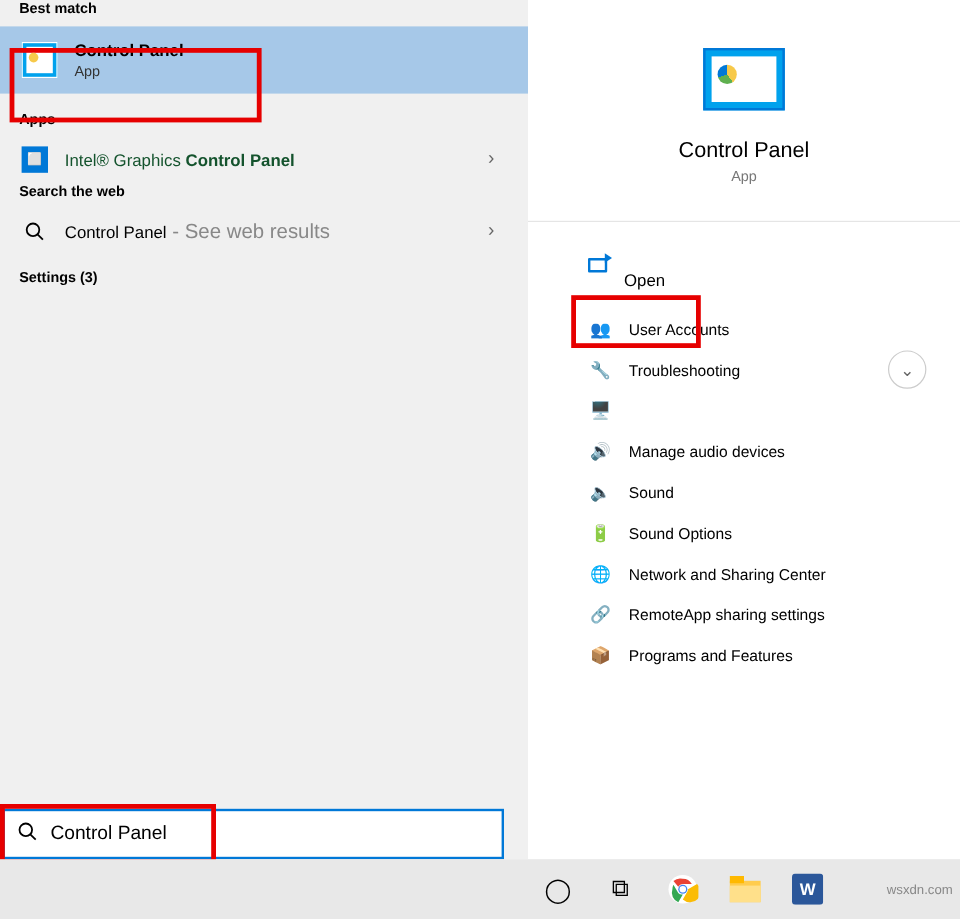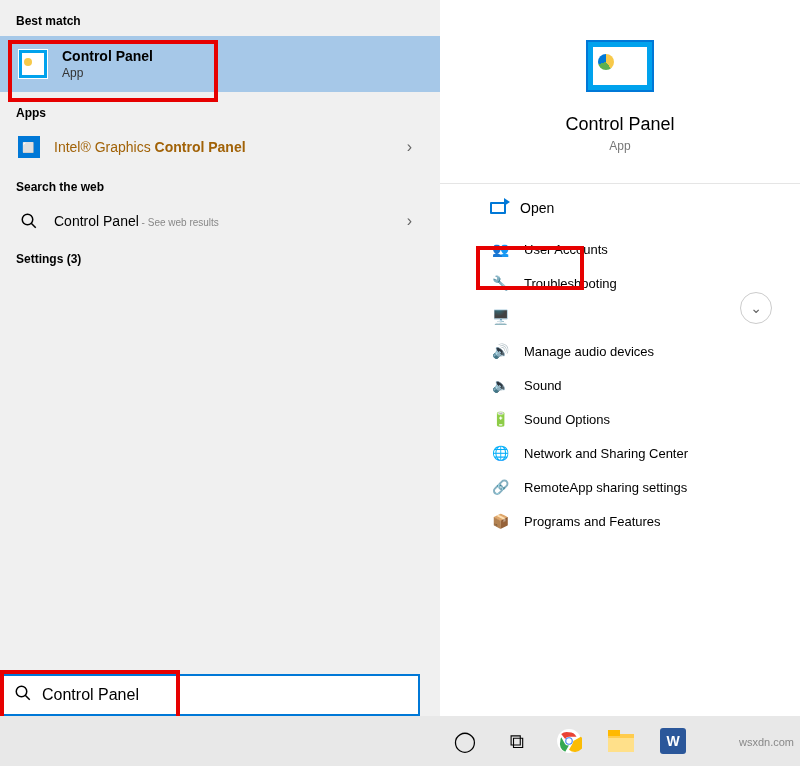--- a/index.html
+++ b/index.html
@@ -1,58 +1,58 @@
 <!DOCTYPE html>
 <html><head>
 <meta charset="utf-8">
 <style>
 * { margin: 0; padding: 0; box-sizing: border-box; font-family: "Segoe UI", Arial, sans-serif; }
 body { width: 800px; height: 766px; background: #fff; position: relative; overflow: hidden; }
 
 .search-panel { position: absolute; top: 0; left: 0; width: 440px; height: 716px; background: #f0f0f0; }
 .detail-panel { position: absolute; top: 0; left: 440px; width: 360px; height: 716px; background: #fff; }
 
-.section-label { font-size: 12px; font-weight: 600; padding: 14px 16px 8px; color: #000; }
+.section-label { font-size: 12px; font-weight: 600; padding: 0 16px 8px; color: #000; }
 .apps-label { padding-top: 14px; }
 
 .best-match-row { display: flex; align-items: center; padding: 12px 18px; background: #a6c8e8; margin: 0 0 0 0; position: relative; }
 .best-match-row .iconbox { width: 30px; height: 30px; background: #00a2ed; position: relative; border: 1px solid #fff; flex-shrink: 0; margin-right: 14px; }
 .best-match-row .iconbox::after { content: ""; position: absolute; left: 3px; top: 3px; right: 3px; bottom: 3px; background: #fff; }
 .best-match-row .iconbox::before { content: ""; position: absolute; left: 5px; top: 8px; width: 8px; height: 8px; border-radius: 50%; background: #f7c94a; z-index: 2; }
 .best-match-row .txt .title { font-size: 14px; font-weight: 600; }
 .best-match-row .txt .sub { font-size: 12px; color: #333; margin-top: 2px; }
 
 .red-box-1 { position: absolute; border: 4px solid #e60000; left: 8px; top: 40px; width: 210px; height: 62px; pointer-events: none; }
 
 .app-row { display: flex; align-items: center; padding: 8px 18px; }
 .app-row .sq { width: 22px; height: 22px; background: #0078d7; margin-right: 14px; display: flex; align-items: center; justify-content: center; color: #fff; font-size: 10px; flex-shrink: 0; }
-.app-row .label { font-size: 14px; color: #a16207; flex: 1; }
+.app-row .label { font-size: 14px; color: #14532d; flex: 1; }
 .app-row .label b { font-weight: 600; }
 .chev { font-size: 16px; color: #666; padding: 0 10px; }
 
 .web-row { display: flex; align-items: center; padding: 8px 18px; }
 .web-row .mag { width: 22px; height: 22px; margin-right: 14px; display: flex; align-items: center; justify-content: center; flex-shrink: 0; }
 .web-row .label { font-size: 14px; color: #000; flex: 1; }
-.web-row .label .dim { color: #888; font-size: 10px; }
+.web-row .label .dim { color: #888; font-size: 17px; }
 
 .settings-label { padding-top: 12px; }
 
 
 .detail-icon-wrap { text-align: center; padding-top: 40px; }
 .detail-icon { display: inline-block; width: 68px; height: 52px; background: #00a2ed; border: 2px solid #0078d7; position: relative; }
 .detail-icon::after { content: ""; position: absolute; left: 5px; top: 5px; right: 5px; bottom: 5px; background: #fff; }
 .detail-icon::before { content: ""; position: absolute; left: 10px; top: 12px; width: 16px; height: 16px; border-radius: 50%; background: conic-gradient(#f7c94a 0 40%, #5fb04f 40% 70%, #0078d7 70% 100%); z-index: 2; }
 .detail-title { text-align: center; font-size: 18px; margin-top: 18px; }
 .detail-sub { text-align: center; font-size: 12px; color: #777; margin-top: 4px; }
 .divider { border-top: 1px solid #e5e5e5; margin: 30px 0 0 0; }
 
 .open-row { display: flex; align-items: center; padding: 16px 22px 16px 50px; position: relative; }
 .open-row .icn { position: absolute; left: 50px; width: 16px; height: 12px; border: 2px solid #0078d7; border-radius: 1px; }
 .open-row .icn::after { content: ""; position: absolute; right: -6px; top: -6px; width: 0; height: 0; border-left: 6px solid #0078d7; border-top: 4px solid transparent; border-bottom: 4px solid transparent; }
-.open-row .lbl { margin-left: 30px; font-size: 14px; }
+.open-row .lbl { margin-left: 30px; font-size: 14px; margin-top: 24px; }
 .red-box-2 { position: absolute; border: 4px solid #e60000; left: 476px; top: 246px; width: 108px; height: 44px; pointer-events: none; }
 
 .expand-circle { position: absolute; right: 28px; top: 292px; width: 32px; height: 32px; border: 1px solid #ccc; border-radius: 50%; display: flex; align-items: center; justify-content: center; color: #666; font-size: 14px; }
 
 .recent-label { font-size: 13px; font-weight: 600; padding: 28px 0 8px 52px; }
 .recent-list { padding-left: 46px; }
 .recent-item { display: flex; align-items: center; padding: 8px 6px; font-size: 13px; }
 .recent-item .ri-icon { width: 18px; height: 18px; margin-right: 14px; display: inline-flex; align-items: center; justify-content: center; font-size: 14px; }
 
 

